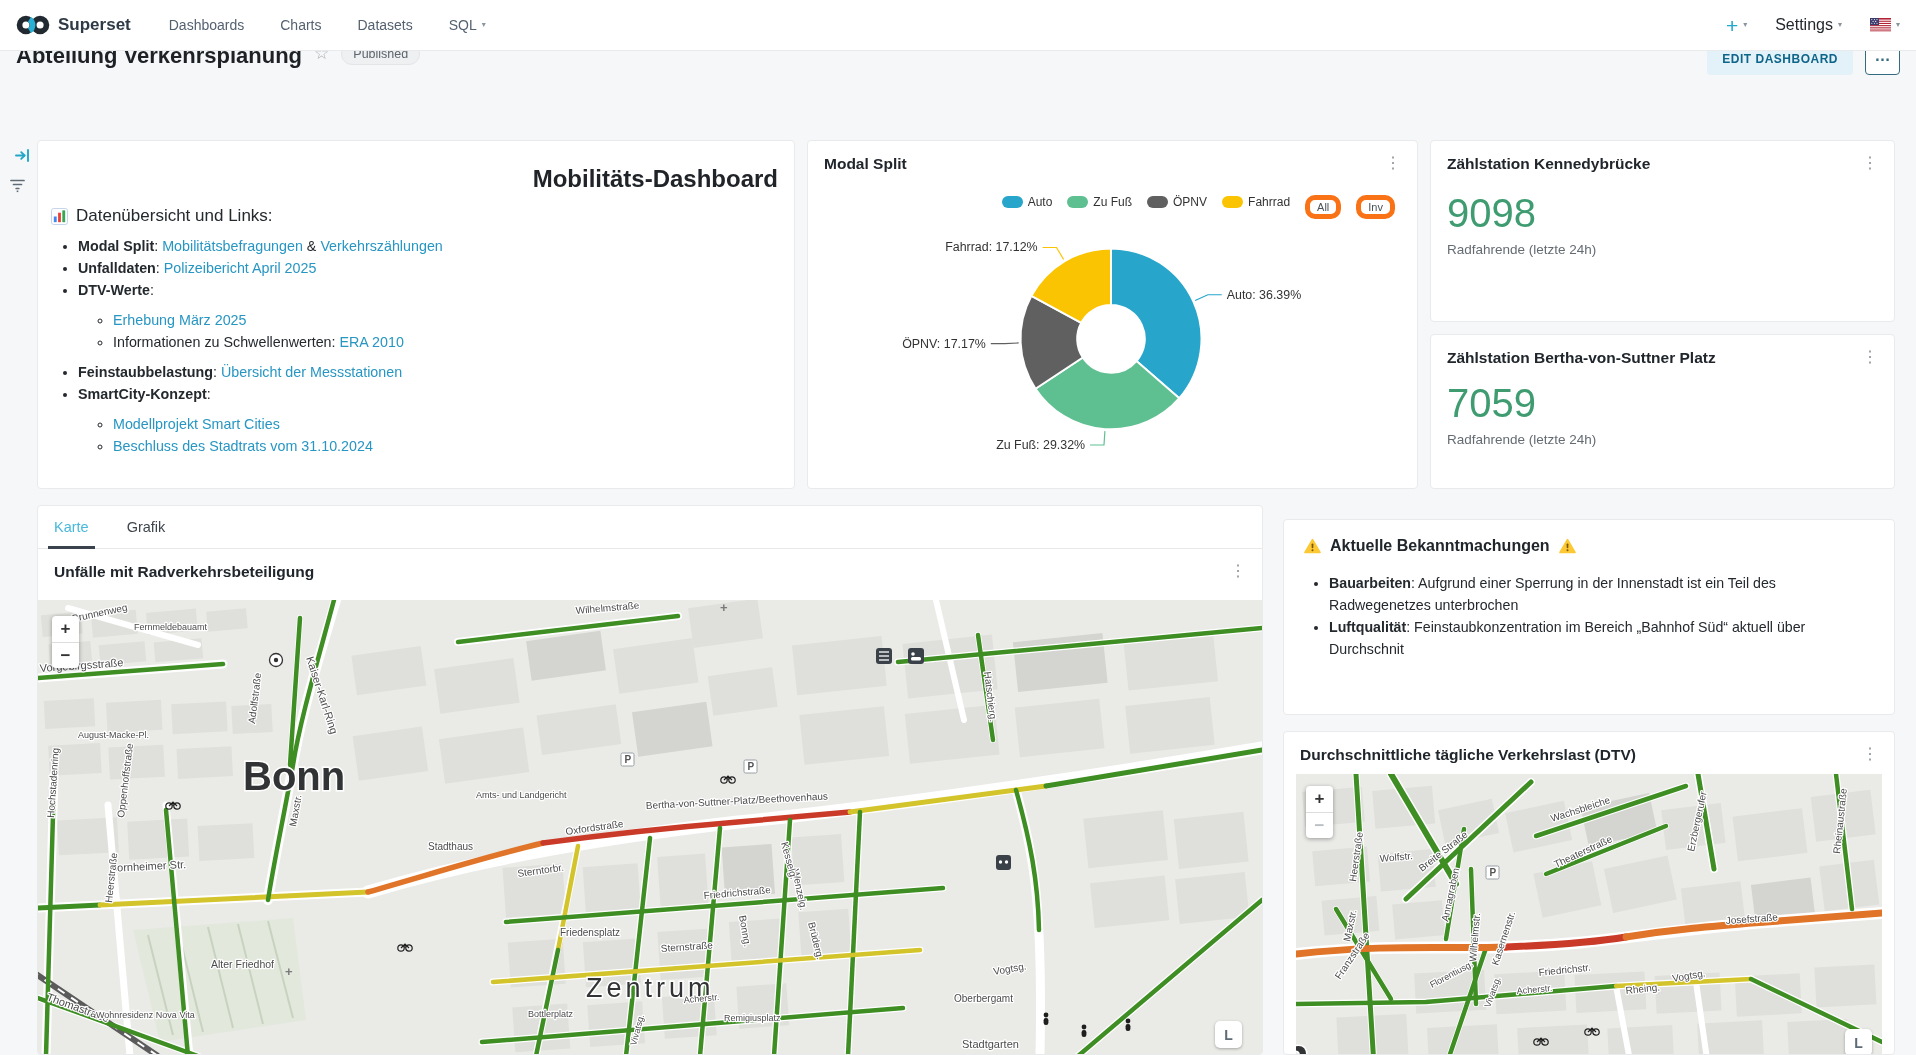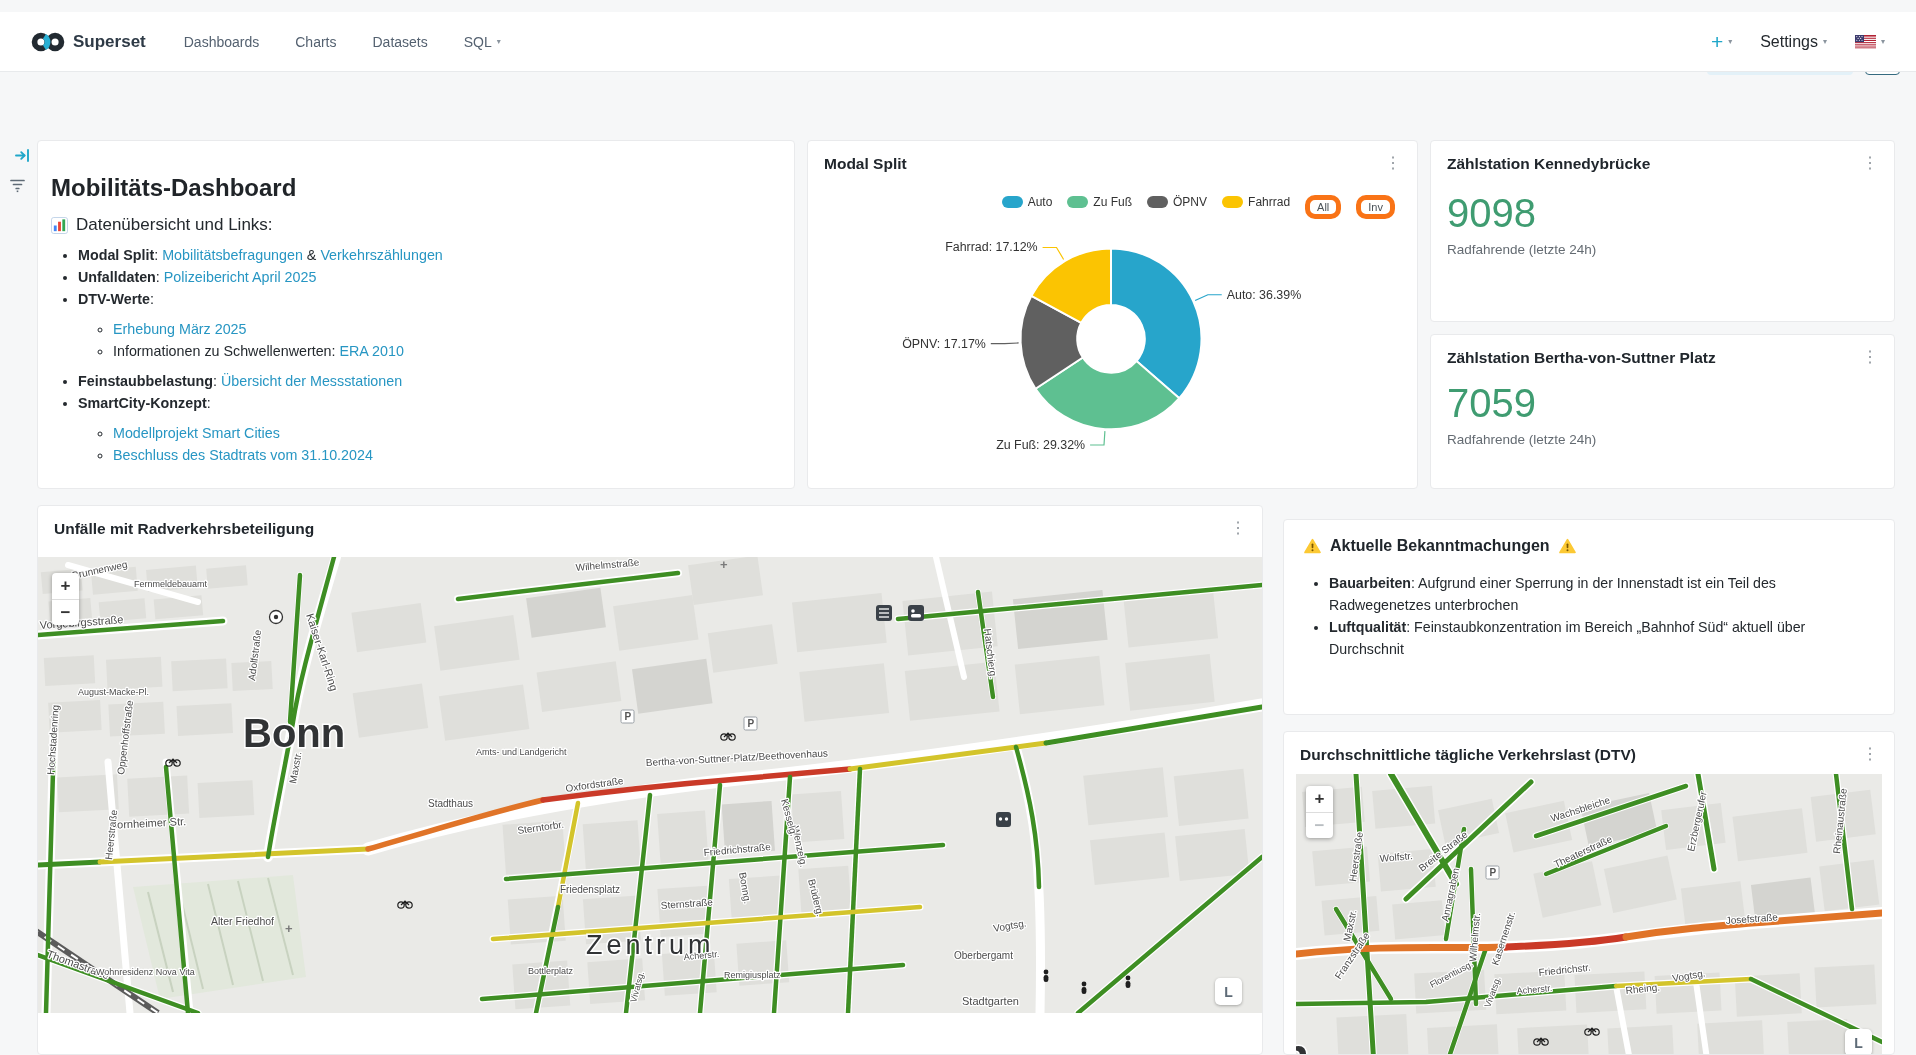--- a/index.html
+++ b/index.html
@@ -3,22 +3,22 @@
 <meta charset="utf-8">
 <style>
   * { box-sizing: border-box; }
   html,body { margin:0; padding:0; }
   body {
     width:1916px; height:1055px; position:relative; overflow:hidden;
     background:#F6F7F8; color:#24292E;
     font-family:"Liberation Sans", sans-serif;
   }
   
-  .topnav { position:absolute; top:12px; left:0; right:0; height:60px; background:#fff;
-    border-bottom:1px solid #E8EAEC; display:flex; align-items:center; padding:0 31px; z-index:20; }
+  .topnav { position:absolute; top:0; left:0; right:0; height:51px; background:#fff;
+    border-bottom:1px solid #E8EAEC; display:flex; align-items:center; padding:0 16px; z-index:20; }
   .brand { display:flex; align-items:center; gap:8px; margin-right:38px; }
   .brand-name { font-size:17px; font-weight:700; color:#2E3A46; }
   .nav-items { display:flex; gap:36px; font-size:14px; color:#546170; }
   .nav-item { display:flex; align-items:center; gap:5px; cursor:pointer; }
   .caret { font-size:8px; color:#8A949E; line-height:1; }
   .nav-right { margin-left:auto; display:flex; align-items:center; gap:28px; }
   .plus-menu { color:#20A7C9; font-size:21px; line-height:1; font-weight:400; }
   .flagbox { display:flex; align-items:center; gap:5px; }
   
   .header-band { position:absolute; top:43px; left:0; right:0; height:57px;
@@ -33,21 +33,21 @@
   .more-btn { width:35px; height:32px; background:#fff; border:1px solid #356B80; border-radius:4px;
     color:#356B80; font-weight:700; font-size:16px; display:flex; align-items:center; justify-content:center;
     line-height:0; padding-bottom:8px; }
   
   .card { position:absolute; background:#fff; border:1px solid #E9EAEC; border-radius:4px; overflow:hidden; }
   .card-head { display:flex; justify-content:space-between; align-items:flex-start;
     padding:14px 10px 0 16px; font-size:15.5px; font-weight:700; color:#20262C; }
   .kebab { color:#8E959C; font-size:16px; font-weight:400; line-height:1; padding:0 6px; cursor:pointer; }
   
   #card-md { left:37px; top:140px; width:758px; height:349px; padding:24px 16px 0 13px; }
-  .md-title { font-size:24px; font-weight:700; margin:9px 0 13px; color:#202428; }
+  .md-title { font-size:24px; font-weight:700; margin:0 0 13px; color:#202428;text-align:right; }
   .md-note { font-style:italic; font-size:14.5px; margin:0 0 34px; }
   .md-links-head { font-size:17px; font-weight:400; display:flex; gap:8px; align-items:center; margin:0 0 9px; }
   .md-list { margin:0; padding-left:27px; font-size:14.3px; line-height:22px; }
   .md-list ul { list-style:circle; padding-left:27px; margin:8px; }
   .lnk { color:#2796C3; text-decoration:none; cursor:pointer; }
   
   #card-modal { left:807px; top:140px; width:611px; height:349px; }
   .legend { position:absolute; top:54px; right:22px; display:flex; align-items:flex-start; gap:15px;
     font-size:12px; color:#333; z-index:3; }
   .legend-item { display:flex; align-items:center; gap:5px; cursor:pointer; }
@@ -287,20 +287,24 @@
 <div class="card" id="card-bertha">
   <div class="card-head">
     <span>Zählstation Bertha-von-Suttner Platz</span>
     <span class="kebab">⋮</span>
   </div>
   <div class="big-value">7059</div>
   <div class="big-sub">Radfahrende (letzte 24h)</div>
 </div>
 
 <div class="card" id="card-tabs">
+  <div class="tabs-row">
+    <span class="tab active">Karte</span>
+    <span class="tab">Grafik</span>
+  </div>
   <div class="chart-head">
     <span>Unfälle mit Radverkehrsbeteiligung</span>
     <span class="kebab">⋮</span>
   </div>
   <div class="map" id="map1">
     <svg class="mapsvg" viewBox="0 0 1224 456">
       <rect width="1224" height="456" fill="#EAEAE7"></rect>
 
       <g class="blk" transform="rotate(-5 120 35)">
           <rect x="5" y="5" width="40" height="22"></rect>

